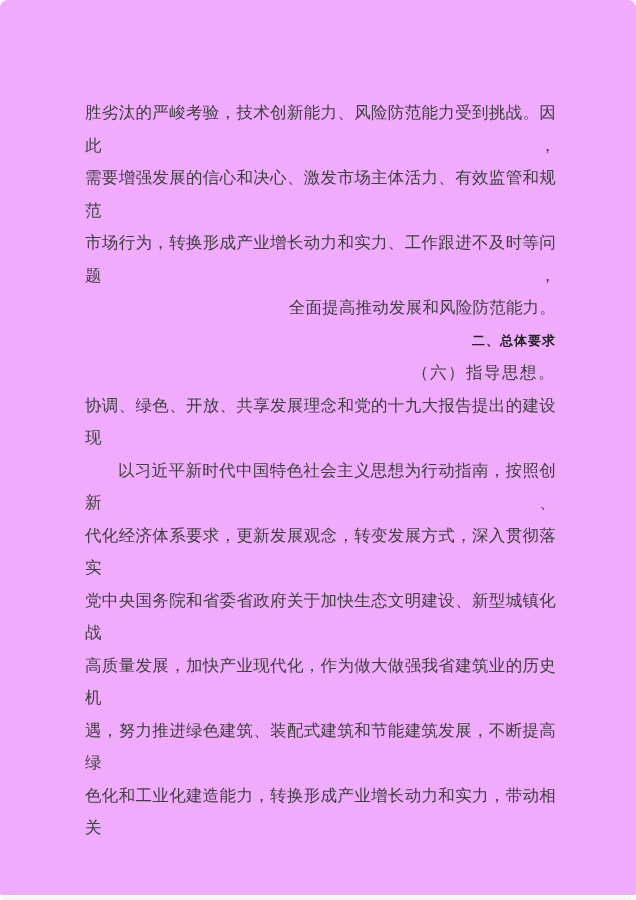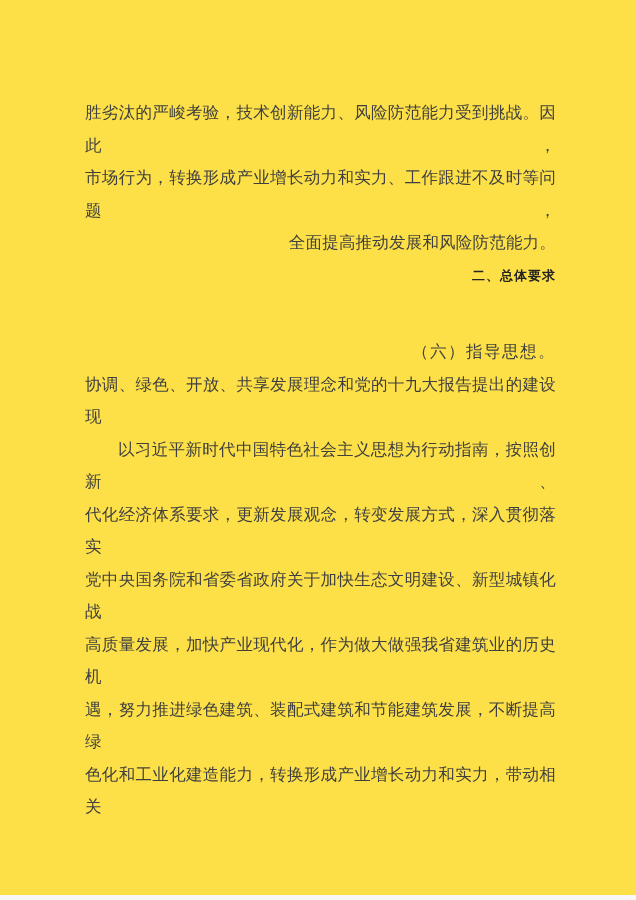--- a/index.html
+++ b/index.html
@@ -4,23 +4,24 @@
 <style>
   html, body {
     margin: 0;
     padding: 0;
     background: #ffffff;
   }
   .page {
     position: relative;
     width: 636px;
     height: 900px;
-    background: #fde047;
+    background: #f0abfc;
     overflow: hidden;
     font-family: "Liberation Serif", serif;
+    border-radius: 8px;
   }
   .doc-body {
     position: absolute;
     left: 85px;
     top: 97px;
     width: 471px;
     font-size: 16.5px;
     line-height: 32.5px;
     color: #3f3f3f;
     letter-spacing: 0.2px;
@@ -41,38 +42,38 @@
   }
   .heading {
     font-family: "Liberation Sans", sans-serif;
     font-weight: bold;
     font-size: 13px;
     color: #242424;
     letter-spacing: 1px;
   }
   .sub {
     letter-spacing: 1.5px;
-    margin-top: 44px;
   }
   .scan-edge-bottom {
     position: absolute;
     left: 0;
     bottom: 0;
     width: 100%;
     height: 5px;
     background: #f7f7f7;
   }
 </style>
 </head>
 <body>
 
 <div class="page">
   <div class="doc-body">
 
     <div class="line j">胜劣汰的严峻考验，技术创新能力、风险防范能力受到挑战。因此，</div>
+    <div class="line j">需要增强发展的信心和决心、激发市场主体活力、有效监管和规范</div>
     <div class="line j">市场行为，转换形成产业增长动力和实力、工作跟进不及时等问题，</div>
     <div class="line">全面提高推动发展和风险防范能力。</div>
 
     <div class="line ind heading">二、总体要求</div>
 
     <div class="line ind sub">（六）指导思想。</div>
 
     <div class="line j">协调、绿色、开放、共享发展理念和党的十九大报告提出的建设现</div>
     <div class="line j ind">以习近平新时代中国特色社会主义思想为行动指南，按照创新、</div>
     <div class="line j">代化经济体系要求，更新发展观念，转变发展方式，深入贯彻落实</div>

